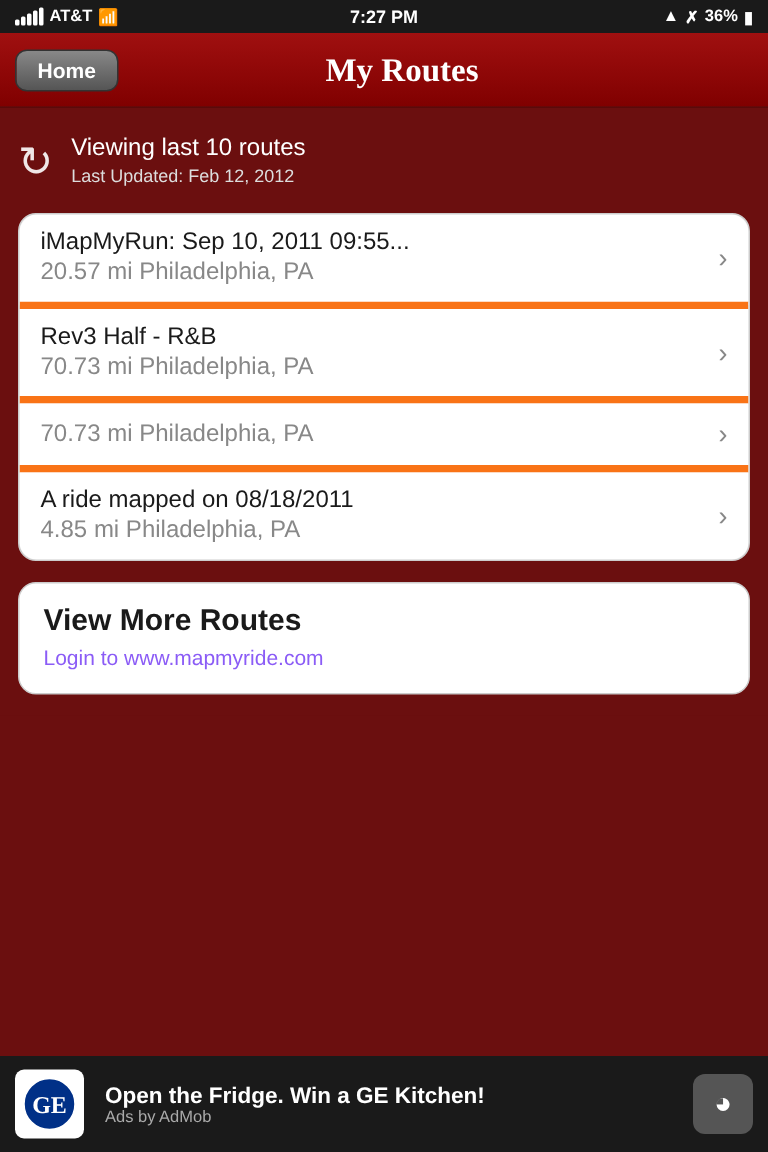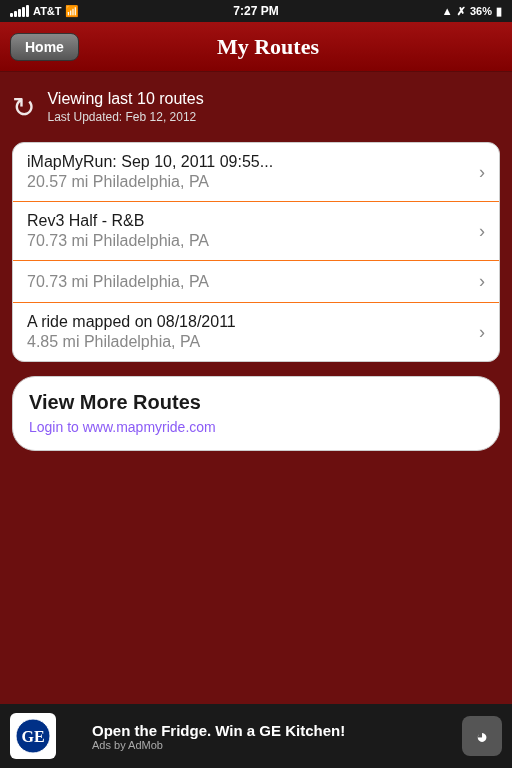--- a/index.html
+++ b/index.html
@@ -122,21 +122,21 @@
     
     .routes-card {
       background: #f0f0f0;
       border-radius: 12px;
       overflow: hidden;
       margin-bottom: 14px;
       border: 1px solid #ccc;
     }
     .route-item {
       padding: 10px 14px;
-      border-bottom: 1px solid #f97316;
+      border-bottom: 5px solid #f97316;
       display: flex;
       align-items: center;
       justify-content: space-between;
       background: white;
       cursor: pointer;
     }
     .route-item:first-child {
       border-radius: 12px 12px 0 0;
     }
     .route-item:last-child {
@@ -158,21 +158,21 @@
     }
     .chevron {
       color: #888;
       font-size: 18px;
       margin-left: 8px;
     }
 
     
     .view-more-card {
       background: white;
-      border-radius: 23px;
+      border-radius: 12px;
       overflow: hidden;
       border: 1px solid #ccc;
       padding: 14px 16px;
       cursor: pointer;
     }
     .view-more-title {
       font-size: 20px;
       font-weight: bold;
       color: #1a1a1a;
       margin-bottom: 4px;
@@ -187,36 +187,35 @@
     .ad-banner {
       position: absolute;
       bottom: 0;
       left: 0;
       width: 512px;
       height: 64px;
       background: #1a1a1a;
       display: flex;
       align-items: center;
       padding: 8px 10px;
-      gap: 24px;
+      gap: 14px;
     }
     .ad-logo {
       width: 46px;
       height: 46px;
       background: white;
       border-radius: 6px;
       display: flex;
       align-items: center;
       justify-content: center;
       flex-shrink: 0;
       font-size: 22px;
     }
     .ad-text-block {
       flex: 1;
-      margin-left: 12px;
     }
     .ad-title {
       color: white;
       font-size: 15px;
       font-weight: bold;
     }
     .ad-subtitle {
       color: #aaa;
       font-size: 11px;
     }

